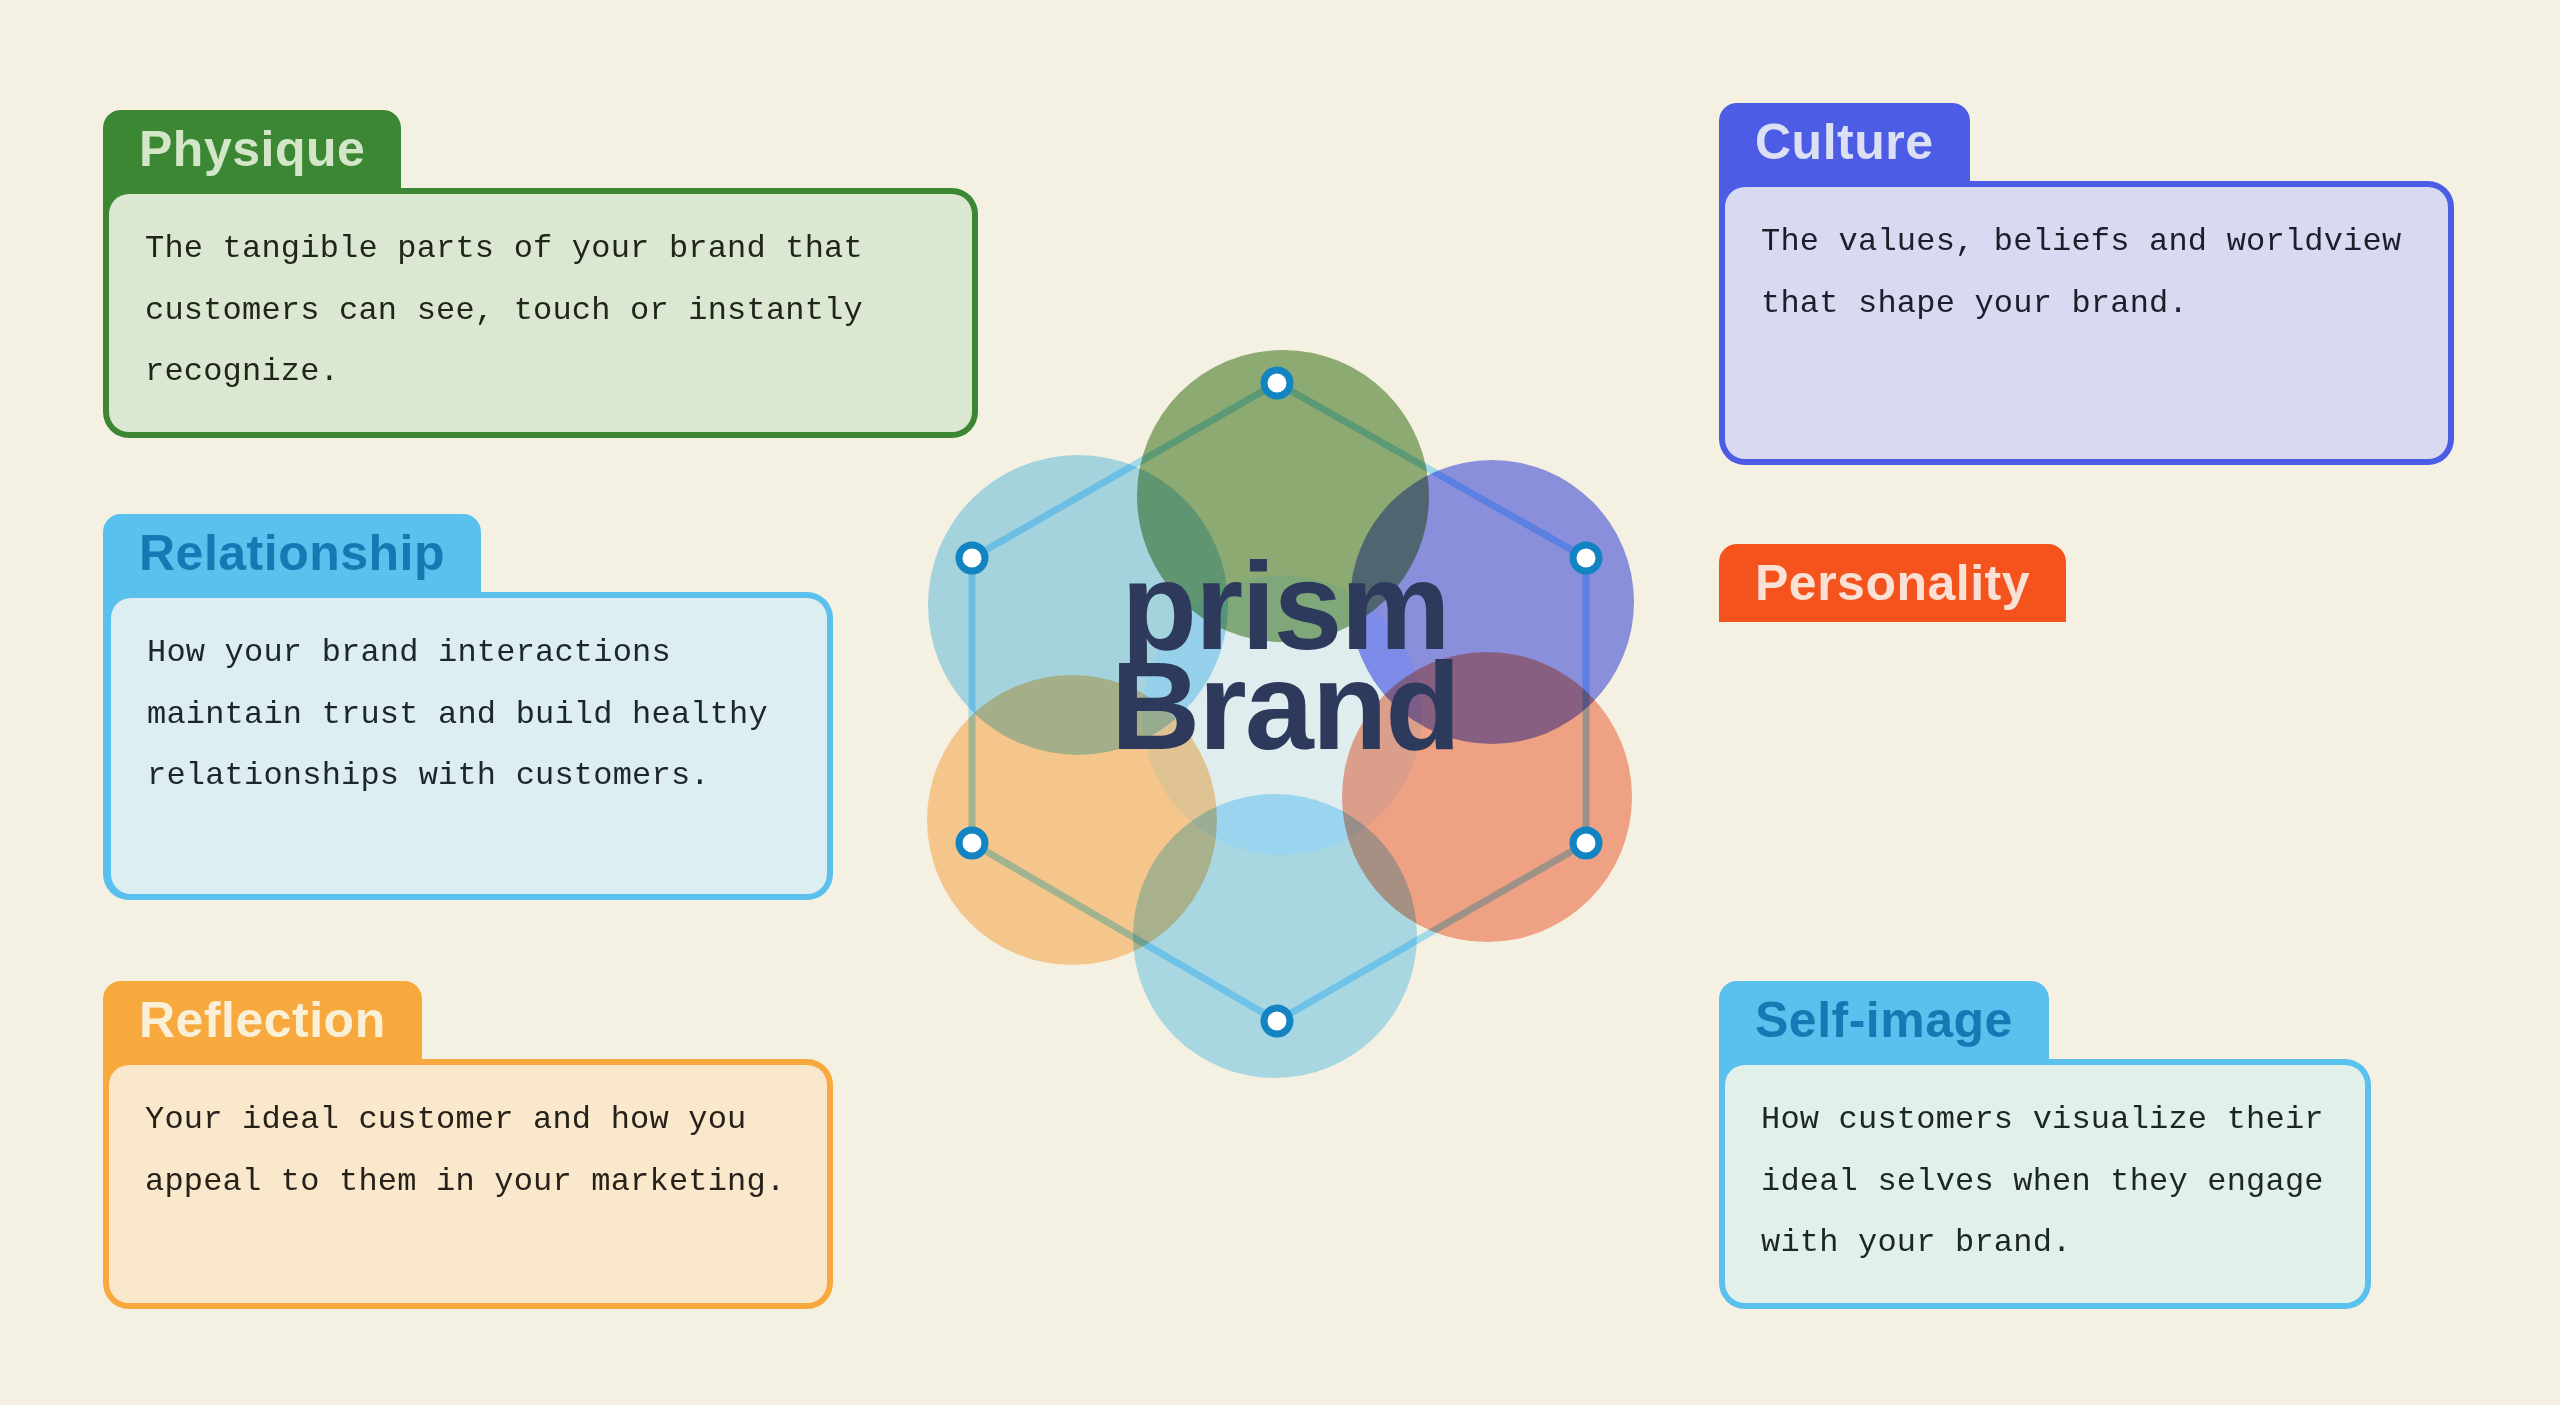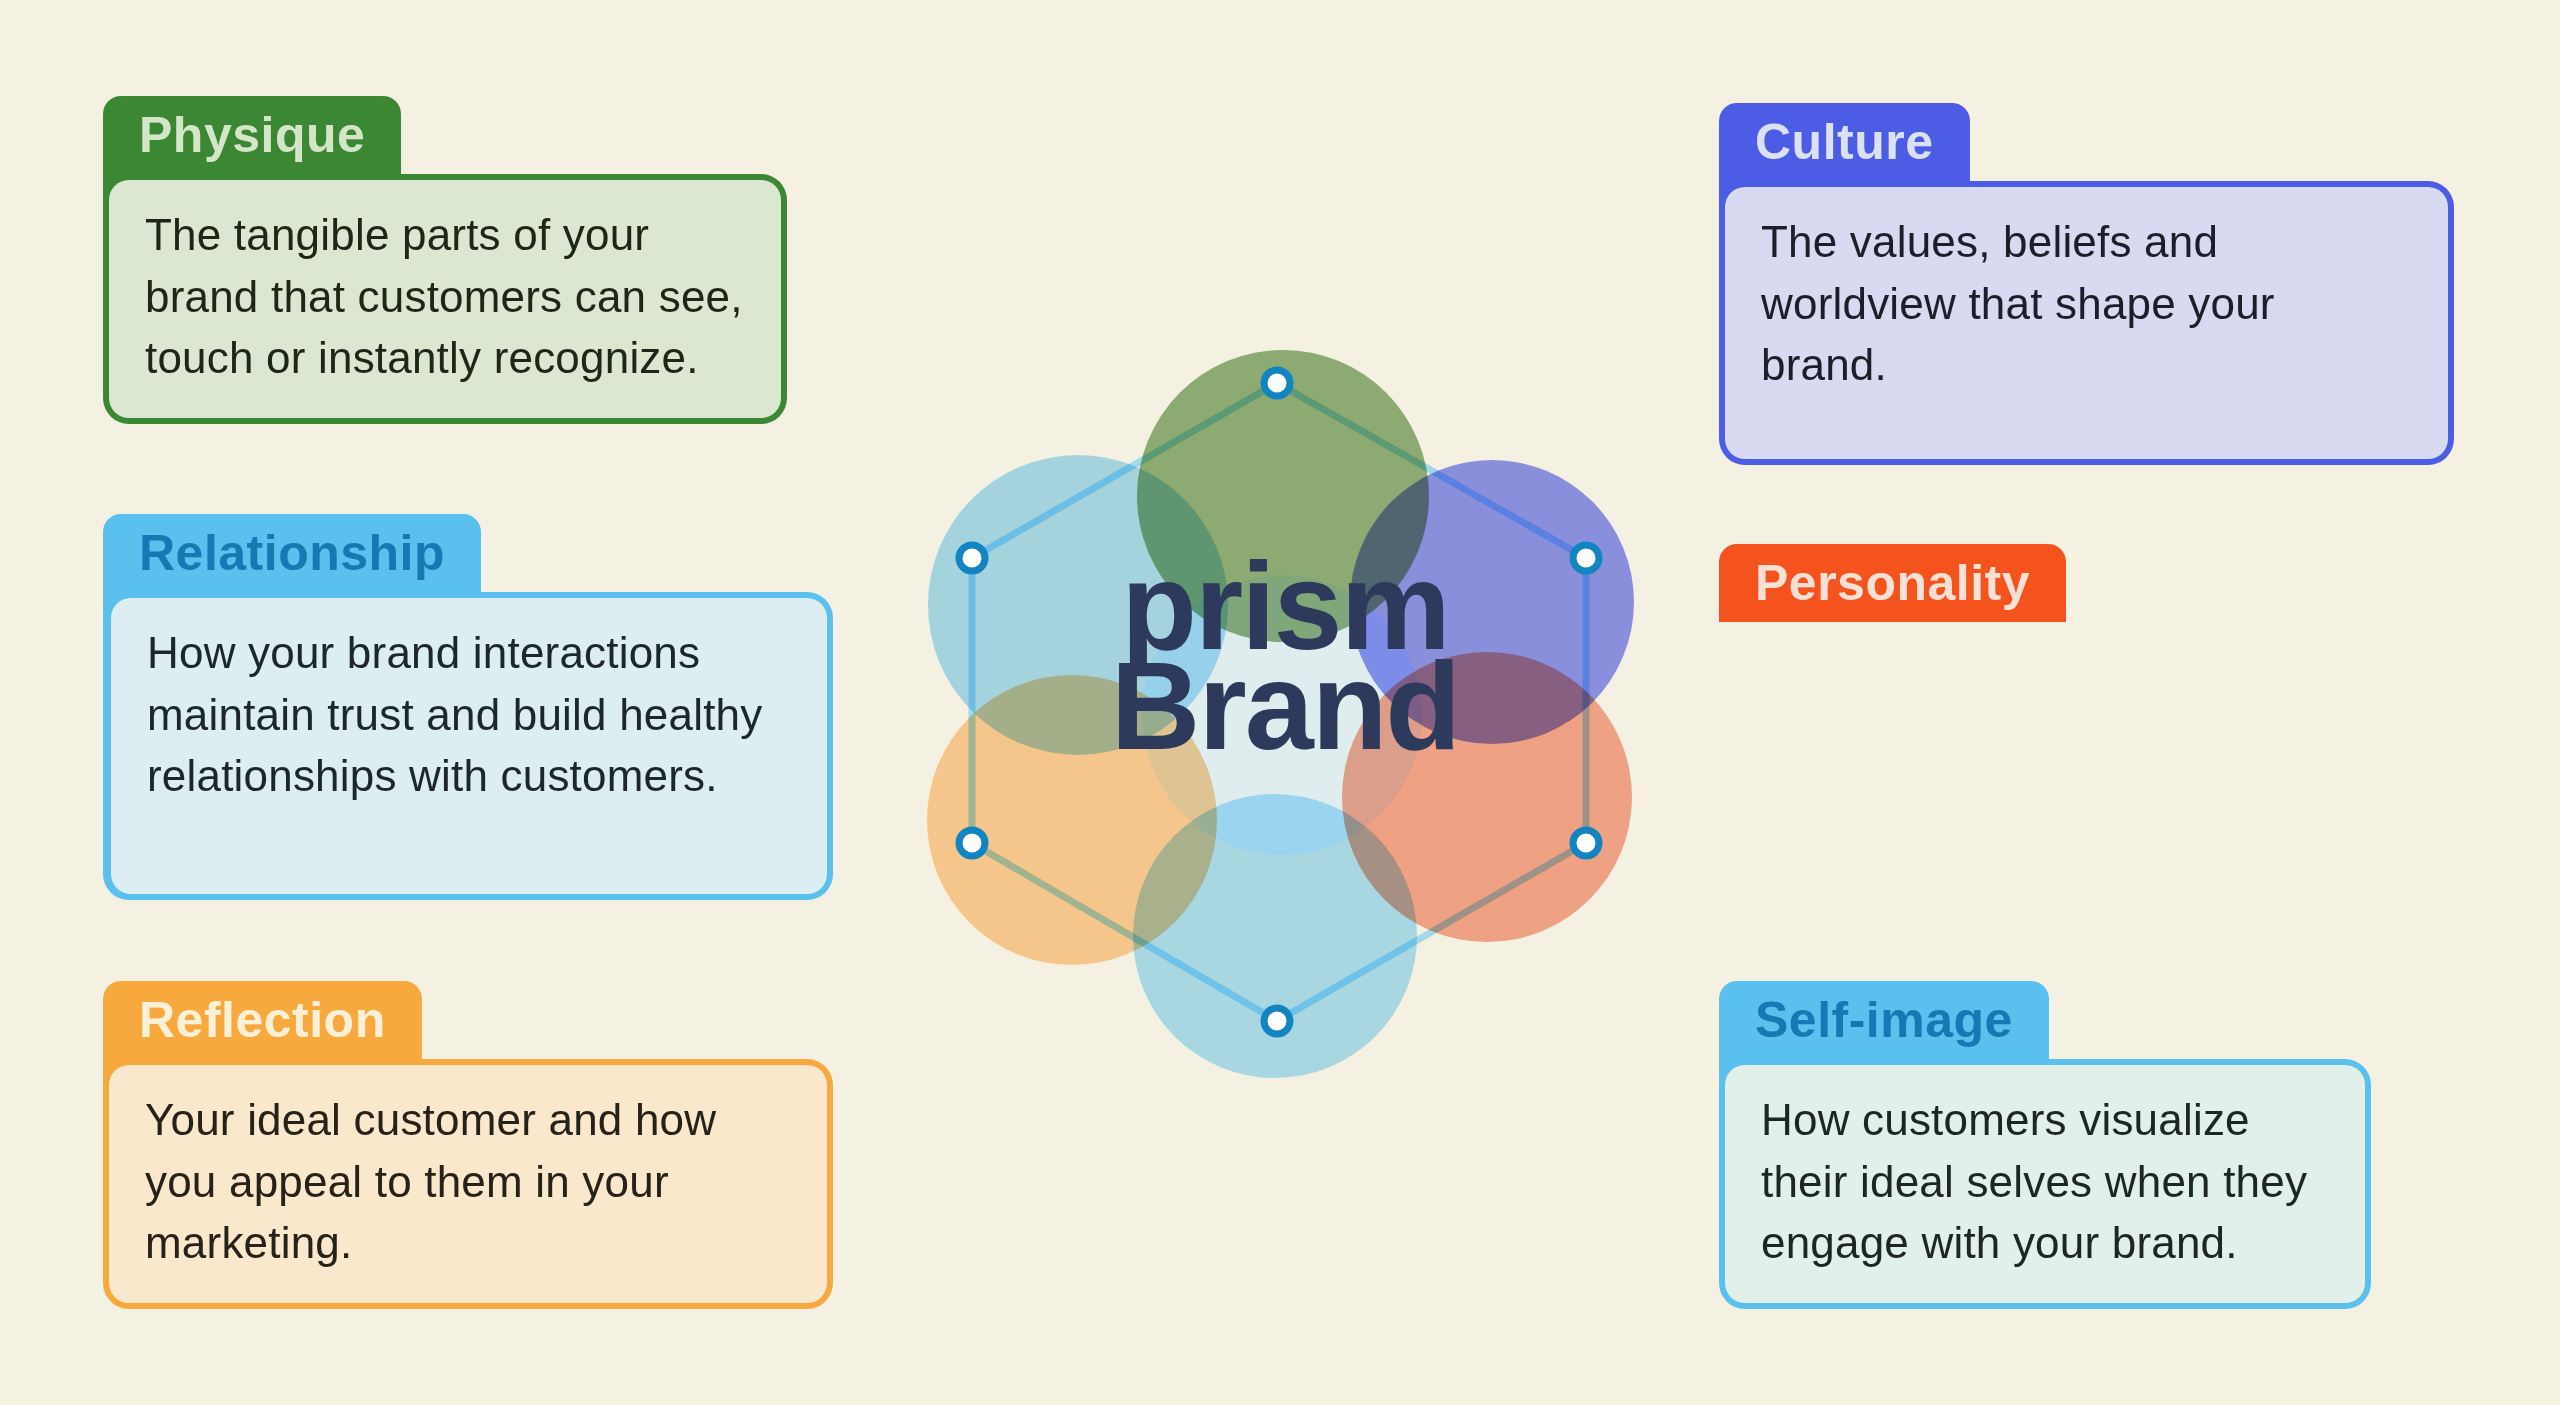--- a/index.html
+++ b/index.html
@@ -35,27 +35,28 @@
     z-index: 1;
   }
   .card-body-inner {
     width: 100%;
     height: 100%;
     background: var(--body-bg);
     border-radius: 20px;
     padding: 24px 38px 0 36px;
   }
   .card-body-inner p {
-    font-size: 44px;
+    font-size: 32px;
     line-height: 61.5px;
     letter-spacing: 0.2px;
     color: var(--body-text);
+    font-family: Liberation Mono, monospace;
   }
 
-  .card--physique     { left: 103px;  top: 96px; width: 684px; }
+  .card--physique     { left: 103px;  top: 110px; width: 875px; }
   .card--relationship { left: 103px;  top: 514px; width: 730px; }
   .card--reflection   { left: 103px;  top: 981px; width: 730px; }
   .card--culture      { left: 1719px; top: 103px; width: 735px; }
   .card--personality  { left: 1719px; top: 544px; width: 865px; }
   .card--self-image   { left: 1719px; top: 981px; width: 652px; }
 
   .card--physique     .card-body { height: 250px; }
   .card--relationship .card-body { height: 308px; padding-left: 8px; }
   .card--reflection   .card-body { height: 250px; }
   .card--culture      .card-body { height: 284px; }

